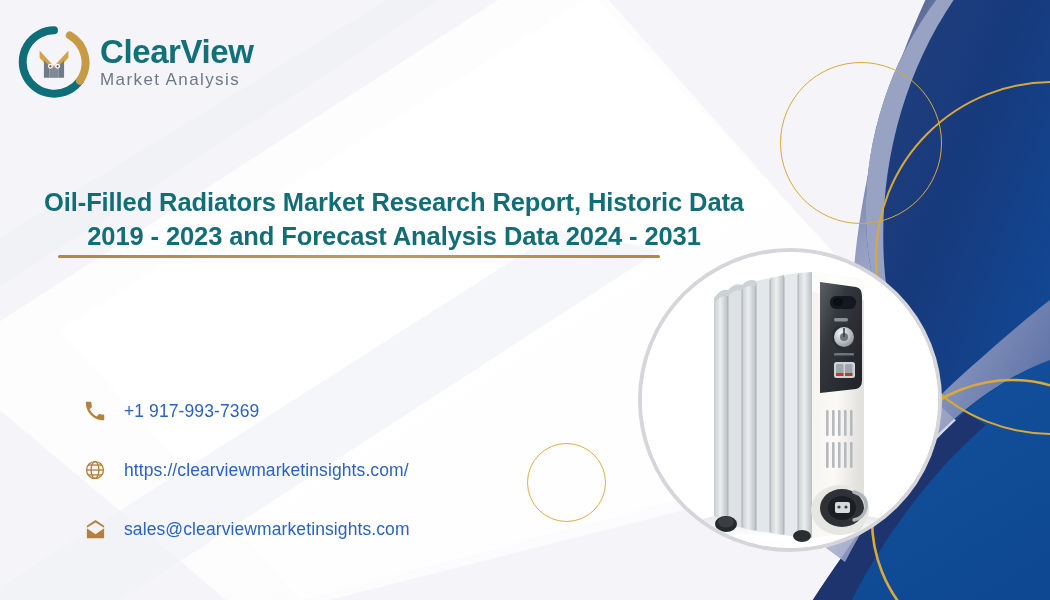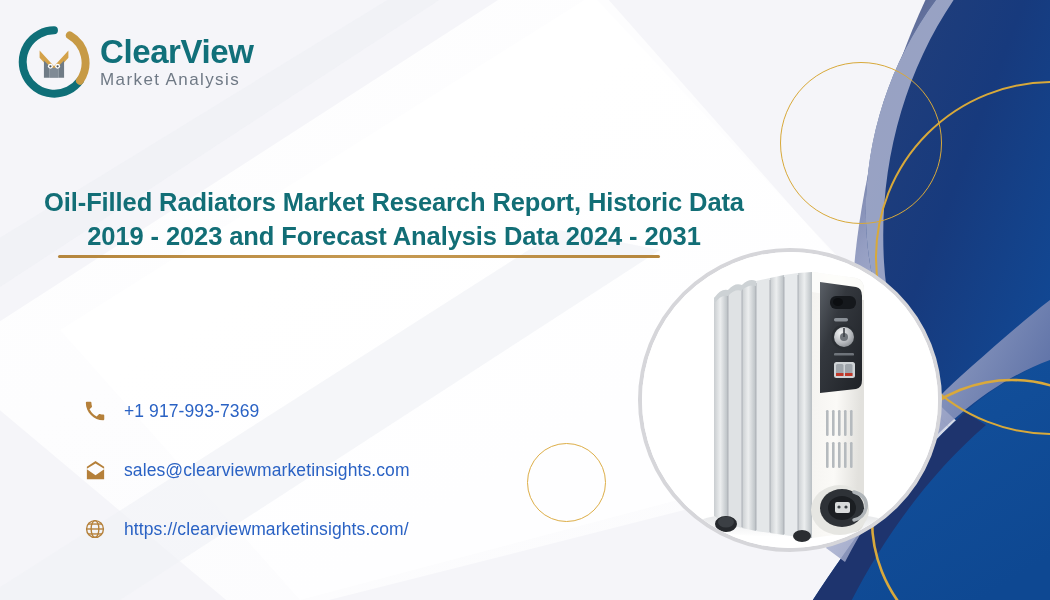--- a/index.html
+++ b/index.html
@@ -202,39 +202,39 @@
       <span class="contact-icon">
         <svg viewBox="0 0 24 24" width="22" height="22" fill="currentColor">
           <path d="M6.6 10.8c1.6 3.1 4.1 5.6 7.2 7.2l2.4-2.4c.3-.3.7-.4 1.1-.3 1.2.4 2.5.6 3.8.6.6 0 1 .4 1 1V21c0 .6-.4 1-1 1C10.6 22 2 13.4 2 2.9c0-.6.4-1 1-1h4.1c.6 0 1 .4 1 1 0 1.3.2 2.6.6 3.8.1.4 0 .8-.3 1.1l-2.4 2.4z"></path>
         </svg>
       </span>
       <span class="contact-text">+1 917-993-7369</span>
     </div>
 
     <div class="contact-row">
       <span class="contact-icon">
-        <svg viewBox="0 0 24 24" width="23" height="23" fill="currentColor">
-          <path d="M3 8.2 12 2l9 6.2v2L12 4.6 3 10.2z"></path>
-          <path d="M3 10.6 12 17l9-6.4V21H3z"></path>
-        </svg>
-      </span>
-      <span class="contact-text">sales@clearviewmarketinsights.com</span>
-    </div>
-
-    <div class="contact-row">
-      <span class="contact-icon">
         <svg viewBox="0 0 24 24" width="22" height="22" fill="none" stroke="currentColor" stroke-width="1.5">
           <circle cx="12" cy="12" r="9.2"></circle>
           <ellipse cx="12" cy="12" rx="4.2" ry="9.2"></ellipse>
           <line x1="2.8" y1="12" x2="21.2" y2="12"></line>
           <line x1="4.4" y1="6.6" x2="19.6" y2="6.6"></line>
           <line x1="4.4" y1="17.4" x2="19.6" y2="17.4"></line>
         </svg>
       </span>
       <span class="contact-text">https://clearviewmarketinsights.com/</span>
+    </div>
+
+    <div class="contact-row">
+      <span class="contact-icon">
+        <svg viewBox="0 0 24 24" width="23" height="23" fill="currentColor">
+          <path d="M3 8.2 12 2l9 6.2v2L12 4.6 3 10.2z"></path>
+          <path d="M3 10.6 12 17l9-6.4V21H3z"></path>
+        </svg>
+      </span>
+      <span class="contact-text">sales@clearviewmarketinsights.com</span>
     </div>
 
   </div>
 
   <div class="product-circle">
     <svg class="product-svg" viewBox="0 0 304 304">
       <defs>
         <linearGradient id="finG" x1="0" y1="0" x2="1" y2="0">
           <stop offset="0%" stop-color="#c9cdd0"></stop>
           <stop offset="45%" stop-color="#eceeef"></stop>

